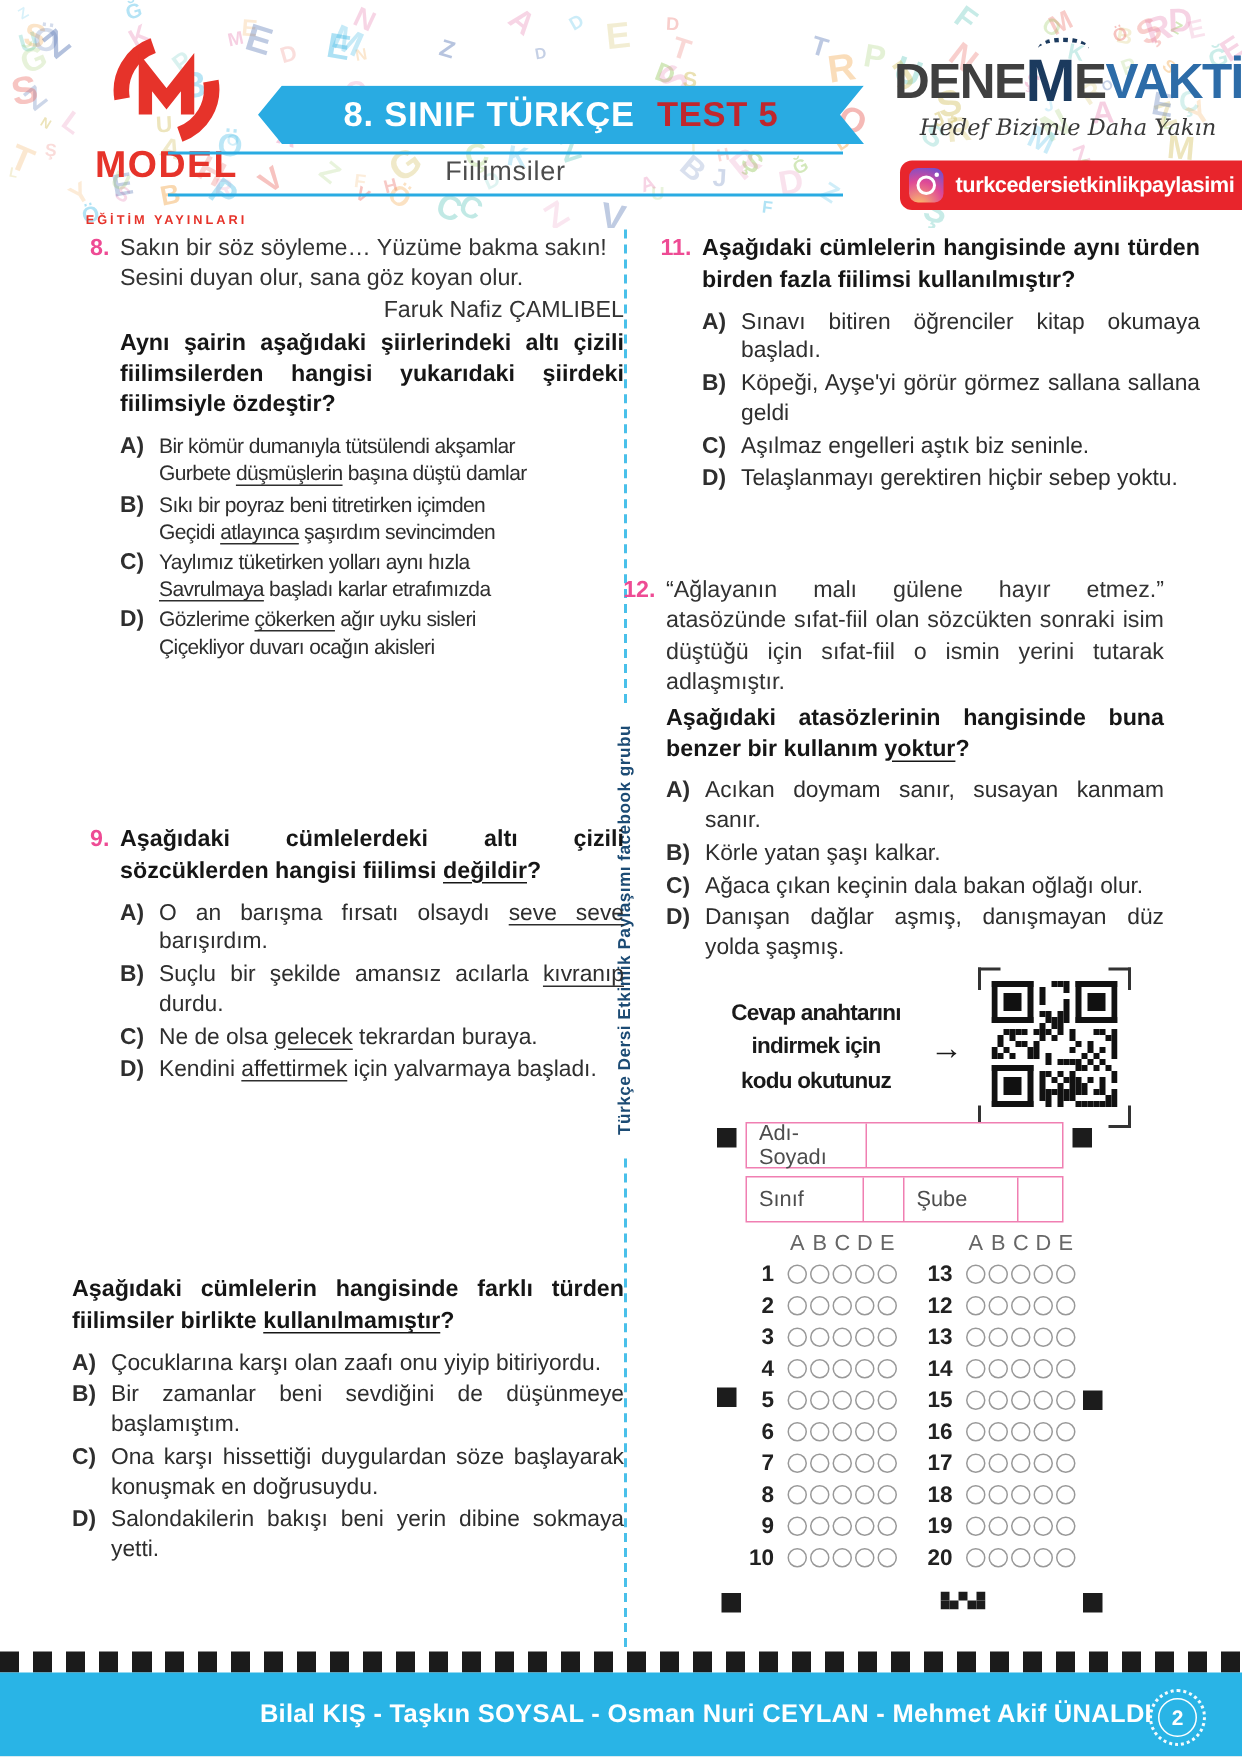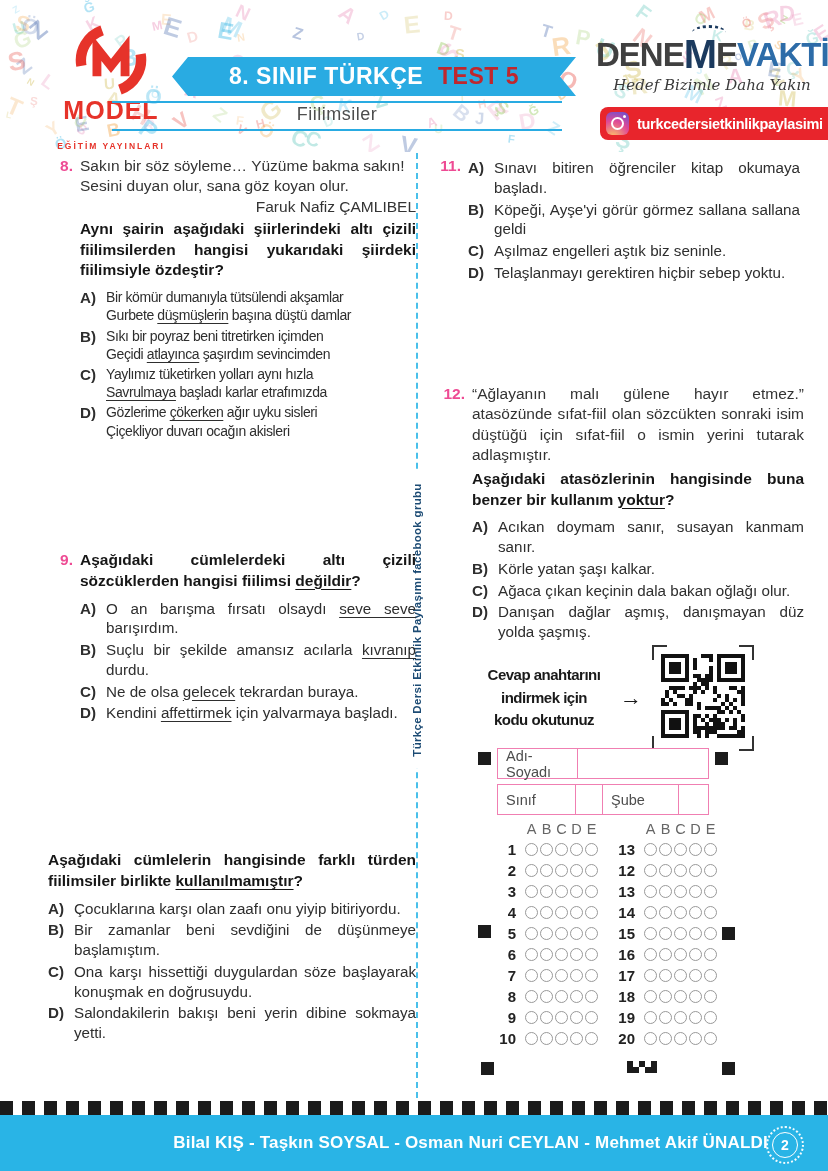--- a/index.html
+++ b/index.html
@@ -358,20 +358,21 @@
             <span class="opt-label">D)</span>
             <span class="opt-text">Salondakilerin bakışı beni yerin dibine sokmaya yetti.</span>
           </div>
       </div>
     </div>
   </section>
 
   <section class="question" style="left:436px;top:156px;width:364px">
     <span class="q-num">11.</span>
     <div class="q-body">
+      <p class="q-stem">Aşağıdaki cümlelerin hangisinde aynı türden birden fazla fiilimsi kullanılmıştır?</p>
       <div class="options">
         <div class="option">
             <span class="opt-label">A)</span>
             <span class="opt-text">Sınavı bitiren öğrenciler kitap okumaya başladı.</span>
           </div>
         <div class="option">
             <span class="opt-label">B)</span>
             <span class="opt-text">Köpeği, Ayşe'yi görür görmez sallana sallana geldi</span>
           </div>
         <div class="option">
@@ -379,21 +380,21 @@
             <span class="opt-text">Aşılmaz engelleri aştık biz seninle.</span>
           </div>
         <div class="option">
             <span class="opt-label">D)</span>
             <span class="opt-text">Telaşlanmayı gerektiren hiçbir sebep yoktu.</span>
           </div>
       </div>
     </div>
   </section>
 
-  <section class="question" style="left:440px;top:384px;width:364px">
+  <section class="question" style="left:412px;top:384px;width:364px">
     <span class="q-num">12.</span>
     <div class="q-body">
       <p class="q-intro">“Ağlayanın malı gülene hayır etmez.” atasözünde sıfat-fiil olan sözcükten sonraki isim düştüğü için sıfat-fiil o ismin yerini tutarak adlaşmıştır.</p>
       <p class="q-stem">Aşağıdaki atasözlerinin hangisinde buna benzer bir kullanım <u>yoktur</u>?</p>
       <div class="options">
         <div class="option">
             <span class="opt-label">A)</span>
             <span class="opt-text">Acıkan doymam sanır, susayan kanmam sanır.</span>
           </div>
         <div class="option">

